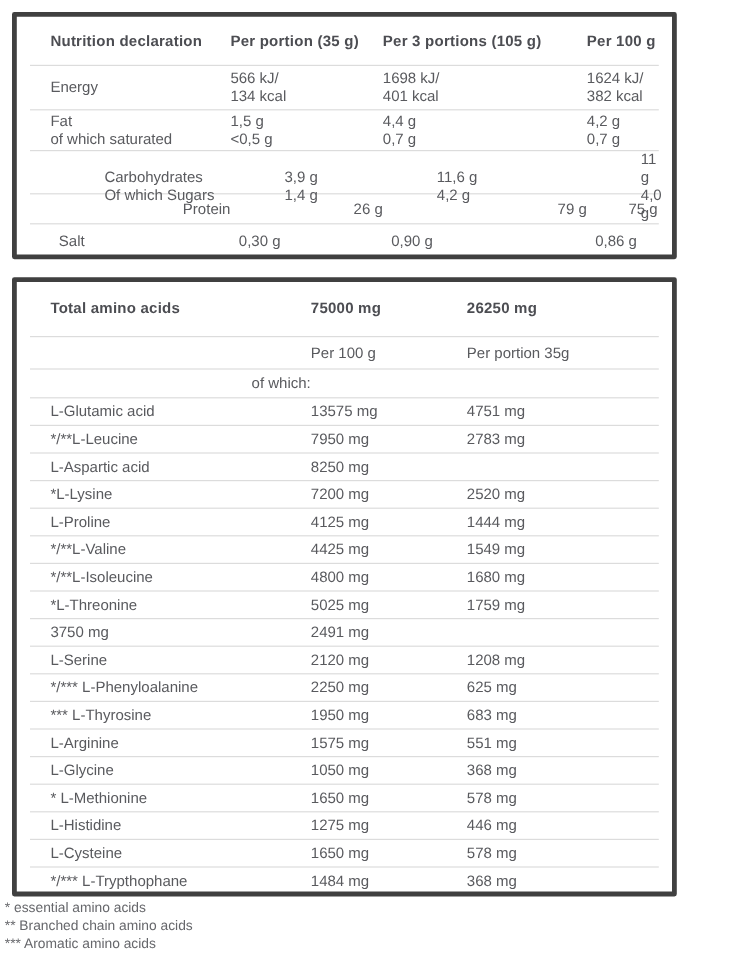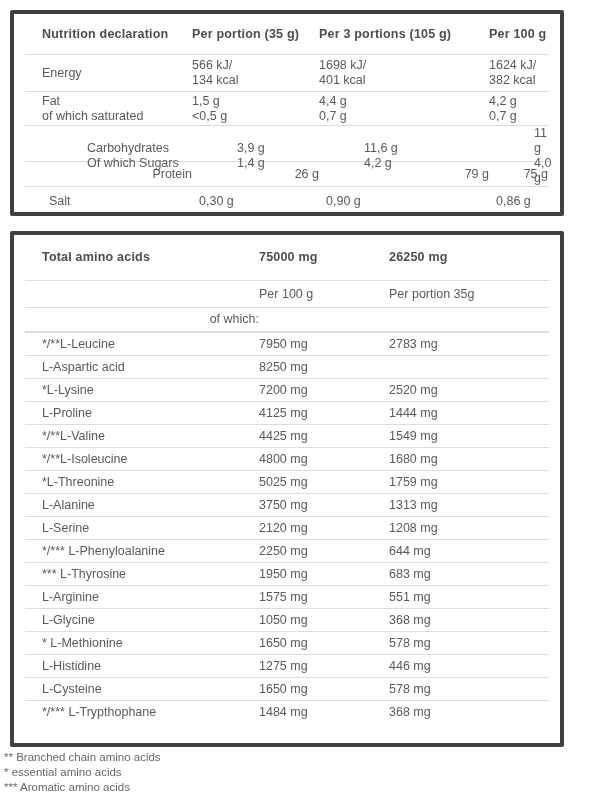--- a/index.html
+++ b/index.html
@@ -115,20 +115,25 @@
     <div class="cell">Per portion 35g</div>
   </div>
   <div class="sep"></div>
   <div class="row amino-group">
     <div class="cell">of which:</div>
     <div class="cell"></div>
     <div class="cell"></div>
   </div>
   <div id="amino-rows">
   <div class="sep"></div>
+  <div class="row amino-row">
+    <div class="cell">L-Glutamic acid</div>
+    <div class="cell">13575 mg</div>
+    <div class="cell">4751 mg</div>
+  </div>
 
   <div class="sep"></div>
   <div class="row amino-row">
     <div class="cell">*/**L-Leucine</div>
     <div class="cell">7950 mg</div>
     <div class="cell">2783 mg</div>
   </div>
 
   <div class="sep"></div>
   <div class="row amino-row">
@@ -166,37 +171,36 @@
 
   <div class="sep"></div>
   <div class="row amino-row">
     <div class="cell">*L-Threonine</div>
     <div class="cell">5025 mg</div>
     <div class="cell">1759 mg</div>
   </div>
 
   <div class="sep"></div>
   <div class="row amino-row">
-    <div class="cell">L-Alanine</div>
     <div class="cell">3750 mg</div>
-    <div class="cell">1313 mg</div>
+    <div class="cell">2491 mg</div>
   </div>
 
   <div class="sep"></div>
   <div class="row amino-row">
     <div class="cell">L-Serine</div>
     <div class="cell">2120 mg</div>
     <div class="cell">1208 mg</div>
   </div>
 
   <div class="sep"></div>
   <div class="row amino-row">
     <div class="cell">*/*** L-Phenyloalanine</div>
     <div class="cell">2250 mg</div>
-    <div class="cell">644 mg</div>
+    <div class="cell">625 mg</div>
   </div>
 
   <div class="sep"></div>
   <div class="row amino-row">
     <div class="cell">*** L-Thyrosine</div>
     <div class="cell">1950 mg</div>
     <div class="cell">683 mg</div>
   </div>
 
   <div class="sep"></div>
@@ -237,16 +241,16 @@
   <div class="sep"></div>
   <div class="row amino-row">
     <div class="cell">*/*** L-Trypthophane</div>
     <div class="cell">1484 mg</div>
     <div class="cell">368 mg</div>
   </div>
 </div>
 </div>
 
 <div id="footnotes">
+  <div>* essential amino acids</div>
   <div>** Branched chain amino acids</div>
-  <div>* essential amino acids</div>
   <div>*** Aromatic amino acids</div>
 </div>
 
 </body></html>

